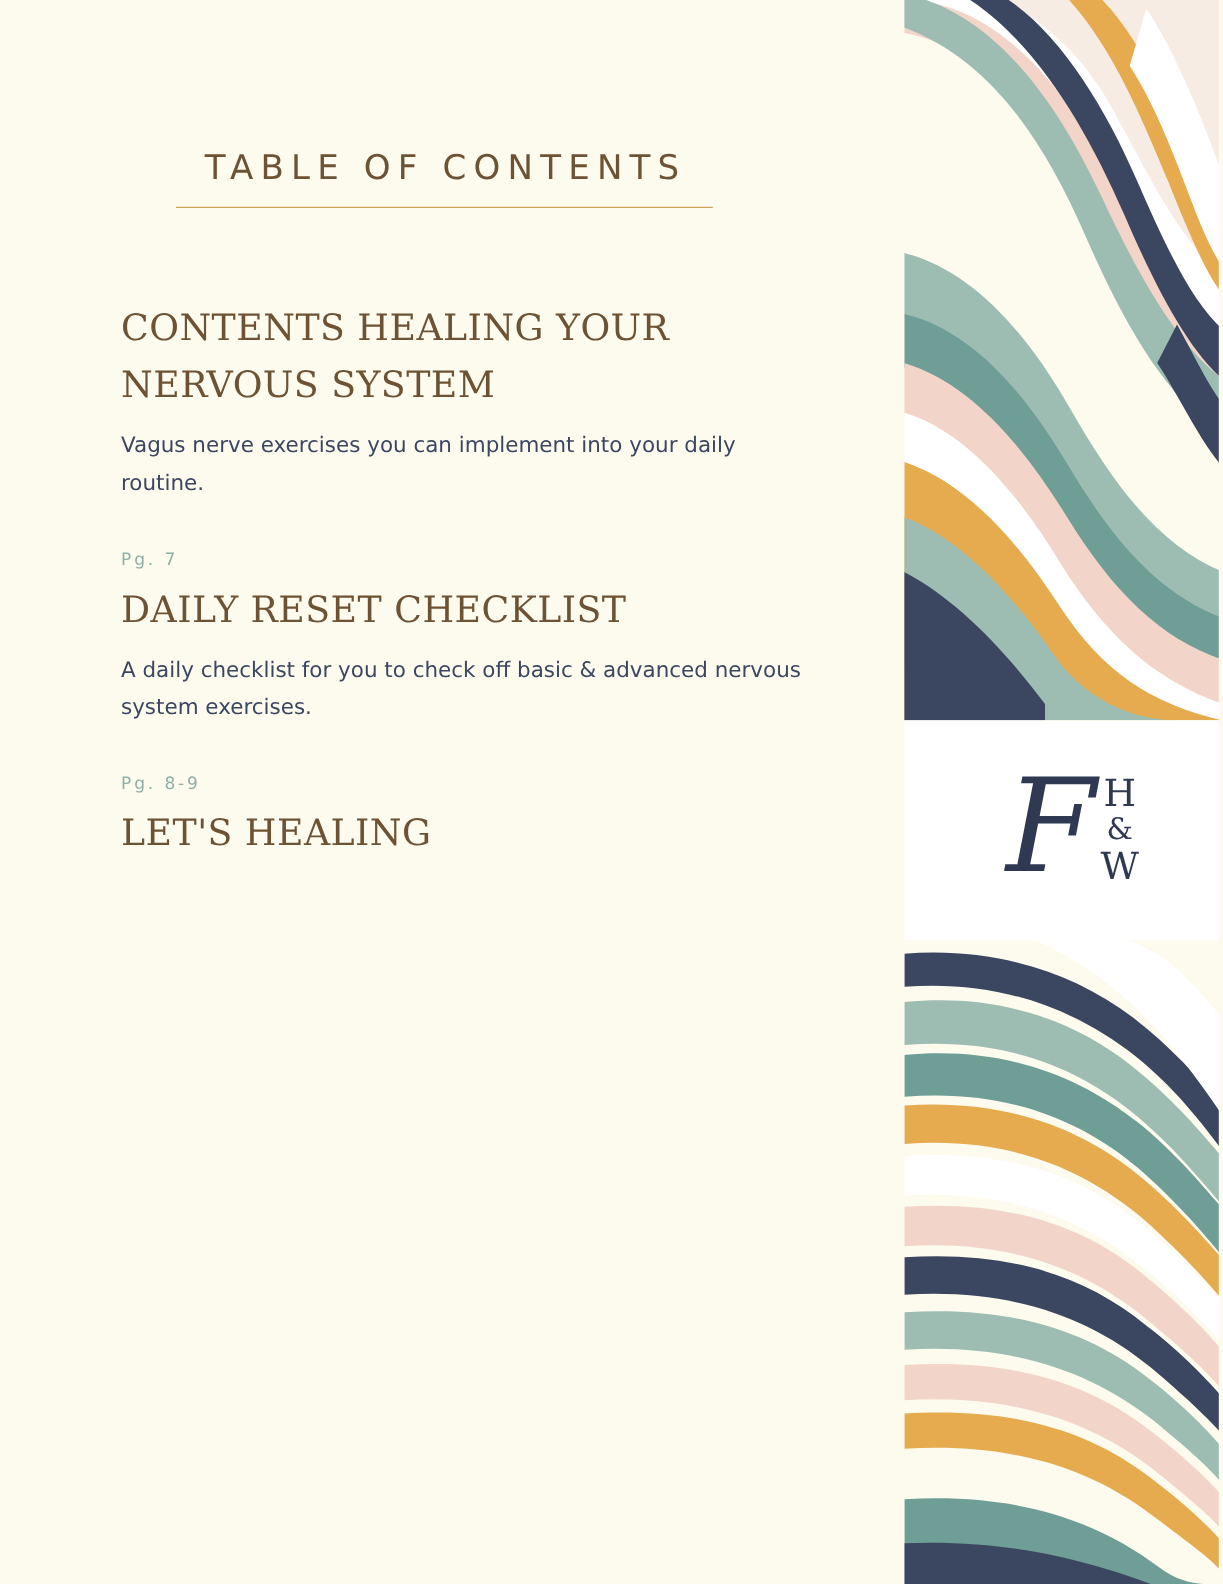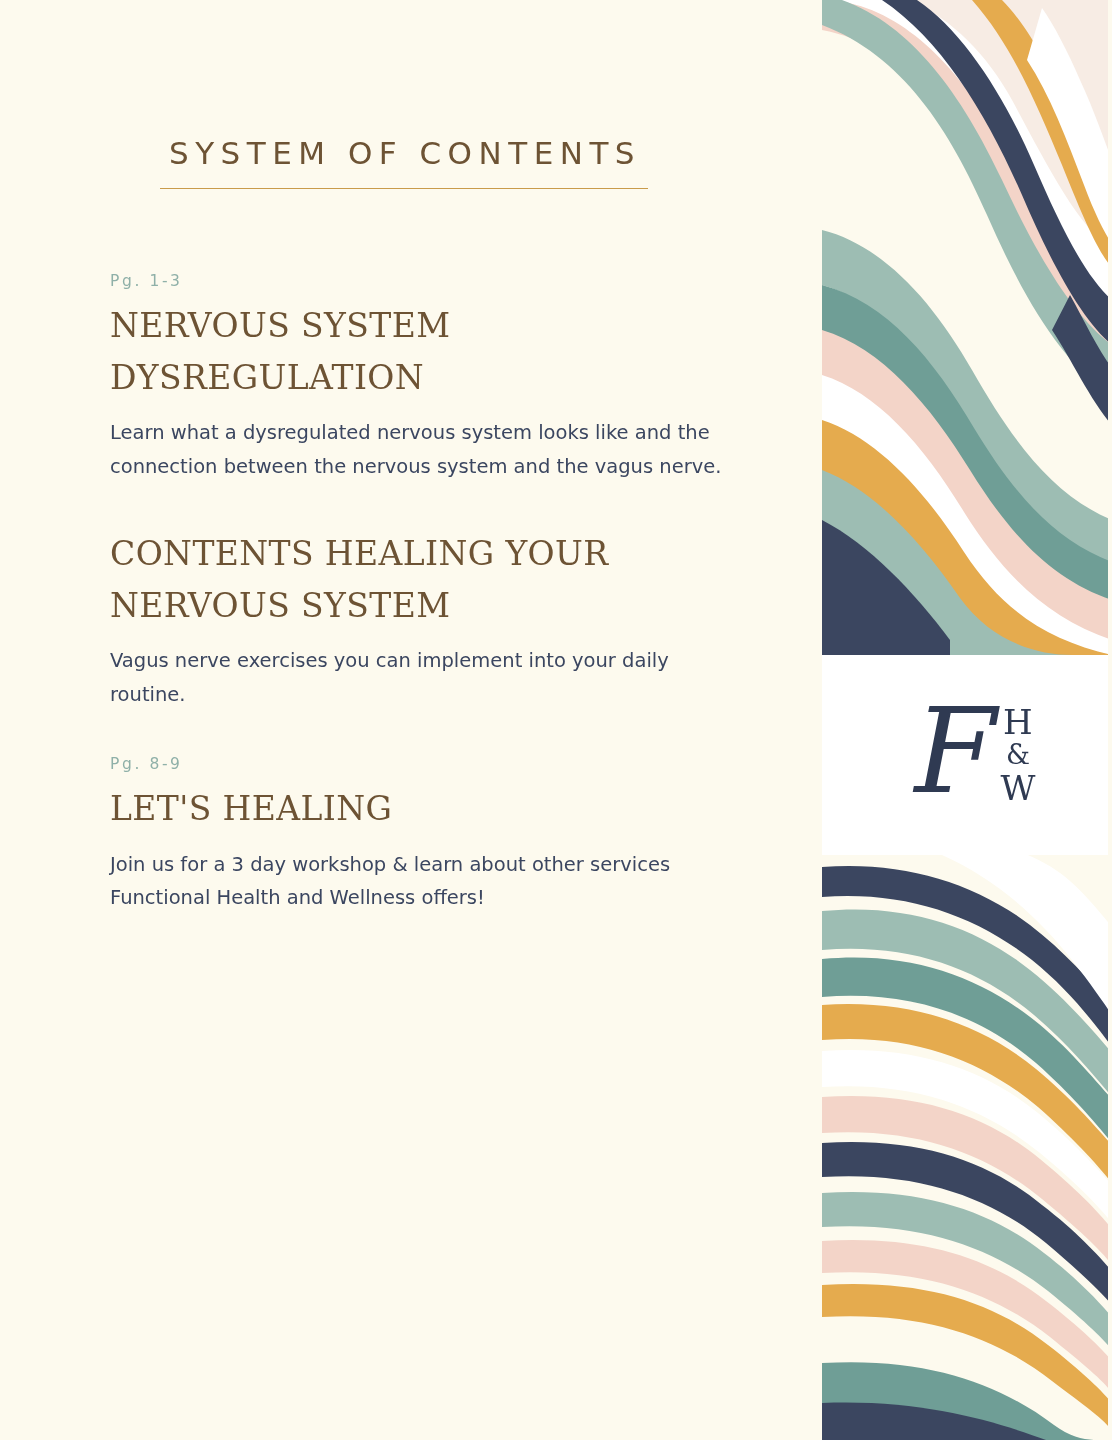--- a/index.html
+++ b/index.html
@@ -147,42 +147,41 @@
   }
 </style>
 </head>
 <body>
 
 <div class="page">
 
   <div class="content">
 
     <div class="toc-heading-wrap">
-      <div class="toc-heading">SYSTEM OF CONTENTS</div>
+      <div class="toc-heading">TABLE OF CONTENTS</div>
       <div class="toc-rule"></div>
     </div>
 
     <div class="entries">
 
-      <div class="entry">
-        <div class="entry-pg">Pg. 1-3</div>
-        <div class="entry-title">NERVOUS SYSTEM DYSREGULATION</div>
-        <div class="entry-desc">Learn what a dysregulated nervous system looks like and the connection between the nervous system and the vagus nerve.</div>
-      </div>
 
       <div class="entry">
         <div class="entry-title">CONTENTS HEALING YOUR NERVOUS SYSTEM</div>
         <div class="entry-desc">Vagus nerve exercises you can implement into your daily routine.</div>
       </div>
 
+      <div class="entry">
+        <div class="entry-pg">Pg. 7</div>
+        <div class="entry-title">DAILY RESET CHECKLIST</div>
+        <div class="entry-desc">A daily checklist for you to check off basic &amp; advanced nervous system exercises.</div>
+      </div>
 
       <div class="entry">
         <div class="entry-pg">Pg. 8-9</div>
         <div class="entry-title">LET'S HEALING</div>
-        <div class="entry-desc">Join us for a 3 day workshop &amp; learn about other services Functional Health and Wellness offers!</div>
       </div>
 
     </div>
   </div>
 
   <div class="rail">
 
     <div class="rail-art-top">
       <svg width="290" height="655" viewBox="0 0 290 655" preserveAspectRatio="none">
         <rect x="0" y="0" width="290" height="655" fill="#fdfaee"></rect>

